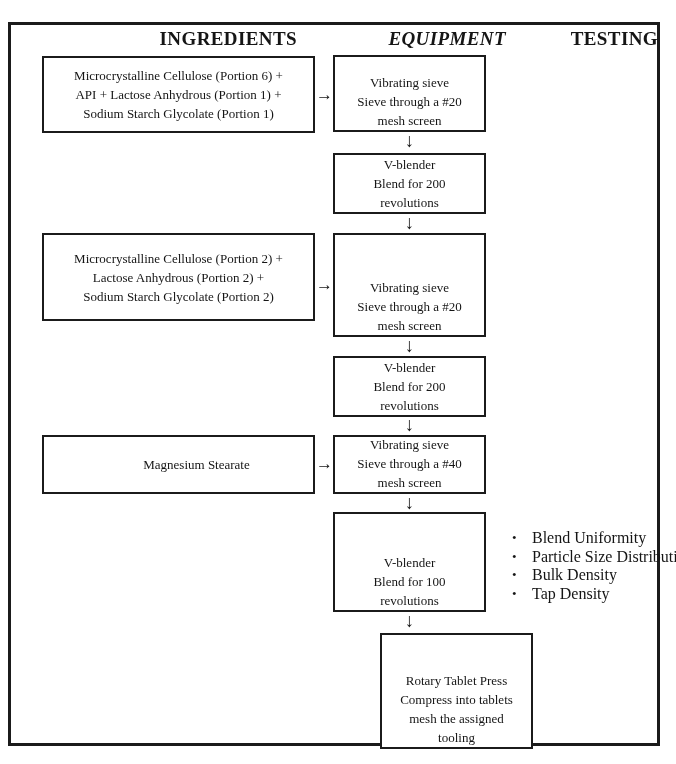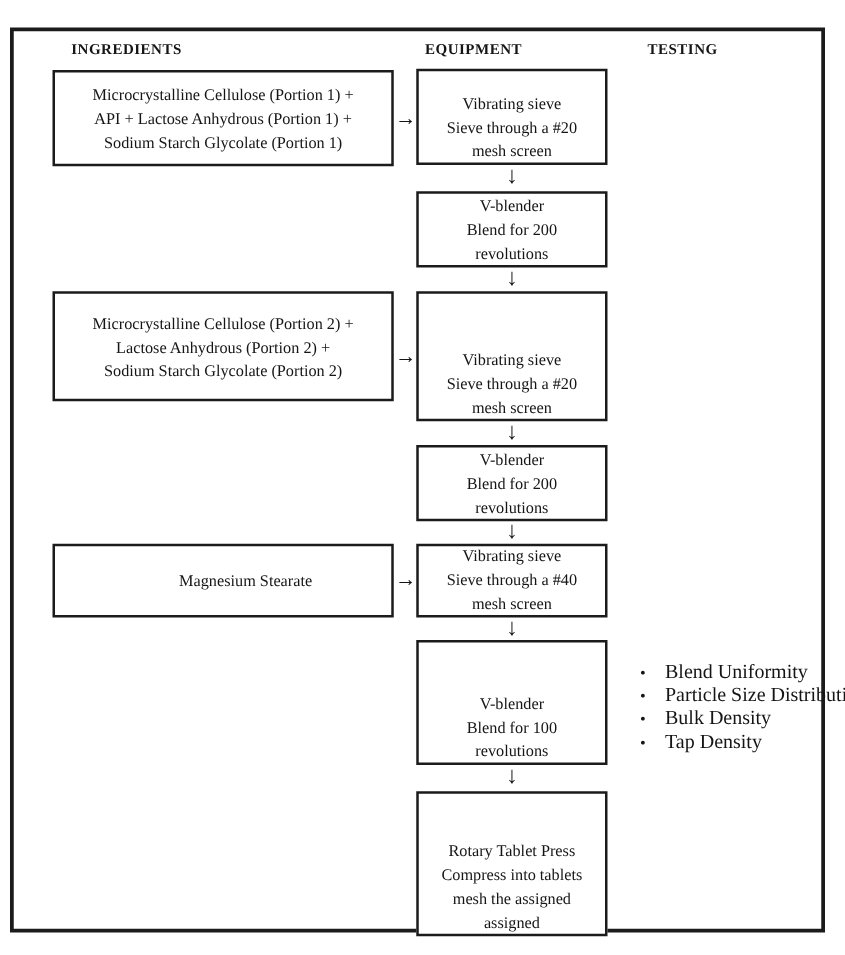--- a/index.html
+++ b/index.html
@@ -17,28 +17,28 @@
     left: 8px; top: 22px;
     width: 652px; height: 724px;
     border: 3px solid #1b1b1b;
     box-sizing: border-box;
     background: #ffffff;
   }
   .col-header {
     position: absolute;
     top: 31px;
     font-weight: bold;
-    font-size: 12px;
+    font-size: 19px;
     line-height: 16px;
     letter-spacing: 0.4px;
-    text-align: left;
+    text-align: right;
     white-space: nowrap;
   }
   #h-ingredients { left: 57px;  width: 240px; }
-  #h-equipment   { left: 340px; width: 180px; }
+  #h-equipment   { left: 326px; width: 180px; font-style: italic; }
   #h-testing     { left: 518px; width: 140px; }
 
   .box {
     position: absolute;
     box-sizing: border-box;
     border: 2px solid #1b1b1b;
     background: #ffffff;
     display: flex;
     flex-direction: column;
     justify-content: center;
@@ -52,21 +52,21 @@
   #ing2 { top: 233px; height: 88px; }
   #ing3 { top: 435px; height: 59px; padding-left: 36px;  }
 
   .eq-box { left: 333px; width: 153px; justify-content: flex-end; }
   #eq1    { top: 55px;  height: 77px;  }
   #vb1    { top: 153px; height: 61px;  }
   #eq2    { top: 233px; height: 104px; }
   #vb2    { top: 356px; height: 61px;  }
   #eq3    { top: 435px; height: 59px;  }
   #vb3    { top: 512px; height: 100px; }
-  #rotary { top: 633px; height: 116px; }
+  #rotary { top: 633px; height: 116px; margin-left: 47px; }
 
   .arrow-down {
     position: absolute;
     left: 333px; width: 153px;
     text-align: center;
     font-size: 19px;
     line-height: 20px;
     font-weight: bold;
   }
   #ad1 { top: 131px; }
@@ -111,21 +111,21 @@
 <body>
 
 <div class="canvas">
   <div class="frame"></div>
 
   <div class="col-header" id="h-ingredients">INGREDIENTS</div>
   <div class="col-header" id="h-equipment">EQUIPMENT</div>
   <div class="col-header" id="h-testing">TESTING</div>
 
   <div class="box ing-box" id="ing1">
-      <div>Microcrystalline Cellulose (Portion 1) +</div>
+      <div>Microcrystalline Cellulose (Portion 6) +</div>
       <div>API + Lactose Anhydrous (Portion 1) +</div>
       <div>Sodium Starch Glycolate (Portion 1)</div>
     </div>
   <div class="box ing-box" id="ing2">
       <div>Microcrystalline Cellulose (Portion 2) +</div>
       <div>Lactose Anhydrous (Portion 2) +</div>
       <div>Sodium Starch Glycolate (Portion 2)</div>
     </div>
   <div class="box ing-box" id="ing3">
       <div>Magnesium Stearate</div>
@@ -158,21 +158,21 @@
     </div>
   <div class="box eq-box" id="vb3">
       <div>V-blender</div>
       <div>Blend for 100</div>
       <div>revolutions</div>
     </div>
   <div class="box eq-box" id="rotary">
       <div>Rotary Tablet Press</div>
       <div>Compress into tablets</div>
       <div>mesh the assigned</div>
-      <div>assigned</div>
+      <div>tooling</div>
     </div>
 
   <div class="arrow-down" id="ad1">↓</div>
   <div class="arrow-down" id="ad2">↓</div>
   <div class="arrow-down" id="ad3">↓</div>
   <div class="arrow-down" id="ad4">↓</div>
   <div class="arrow-down" id="ad5">↓</div>
   <div class="arrow-down" id="ad6">↓</div>
 
   <div class="arrow-right" id="ar1">→</div>

